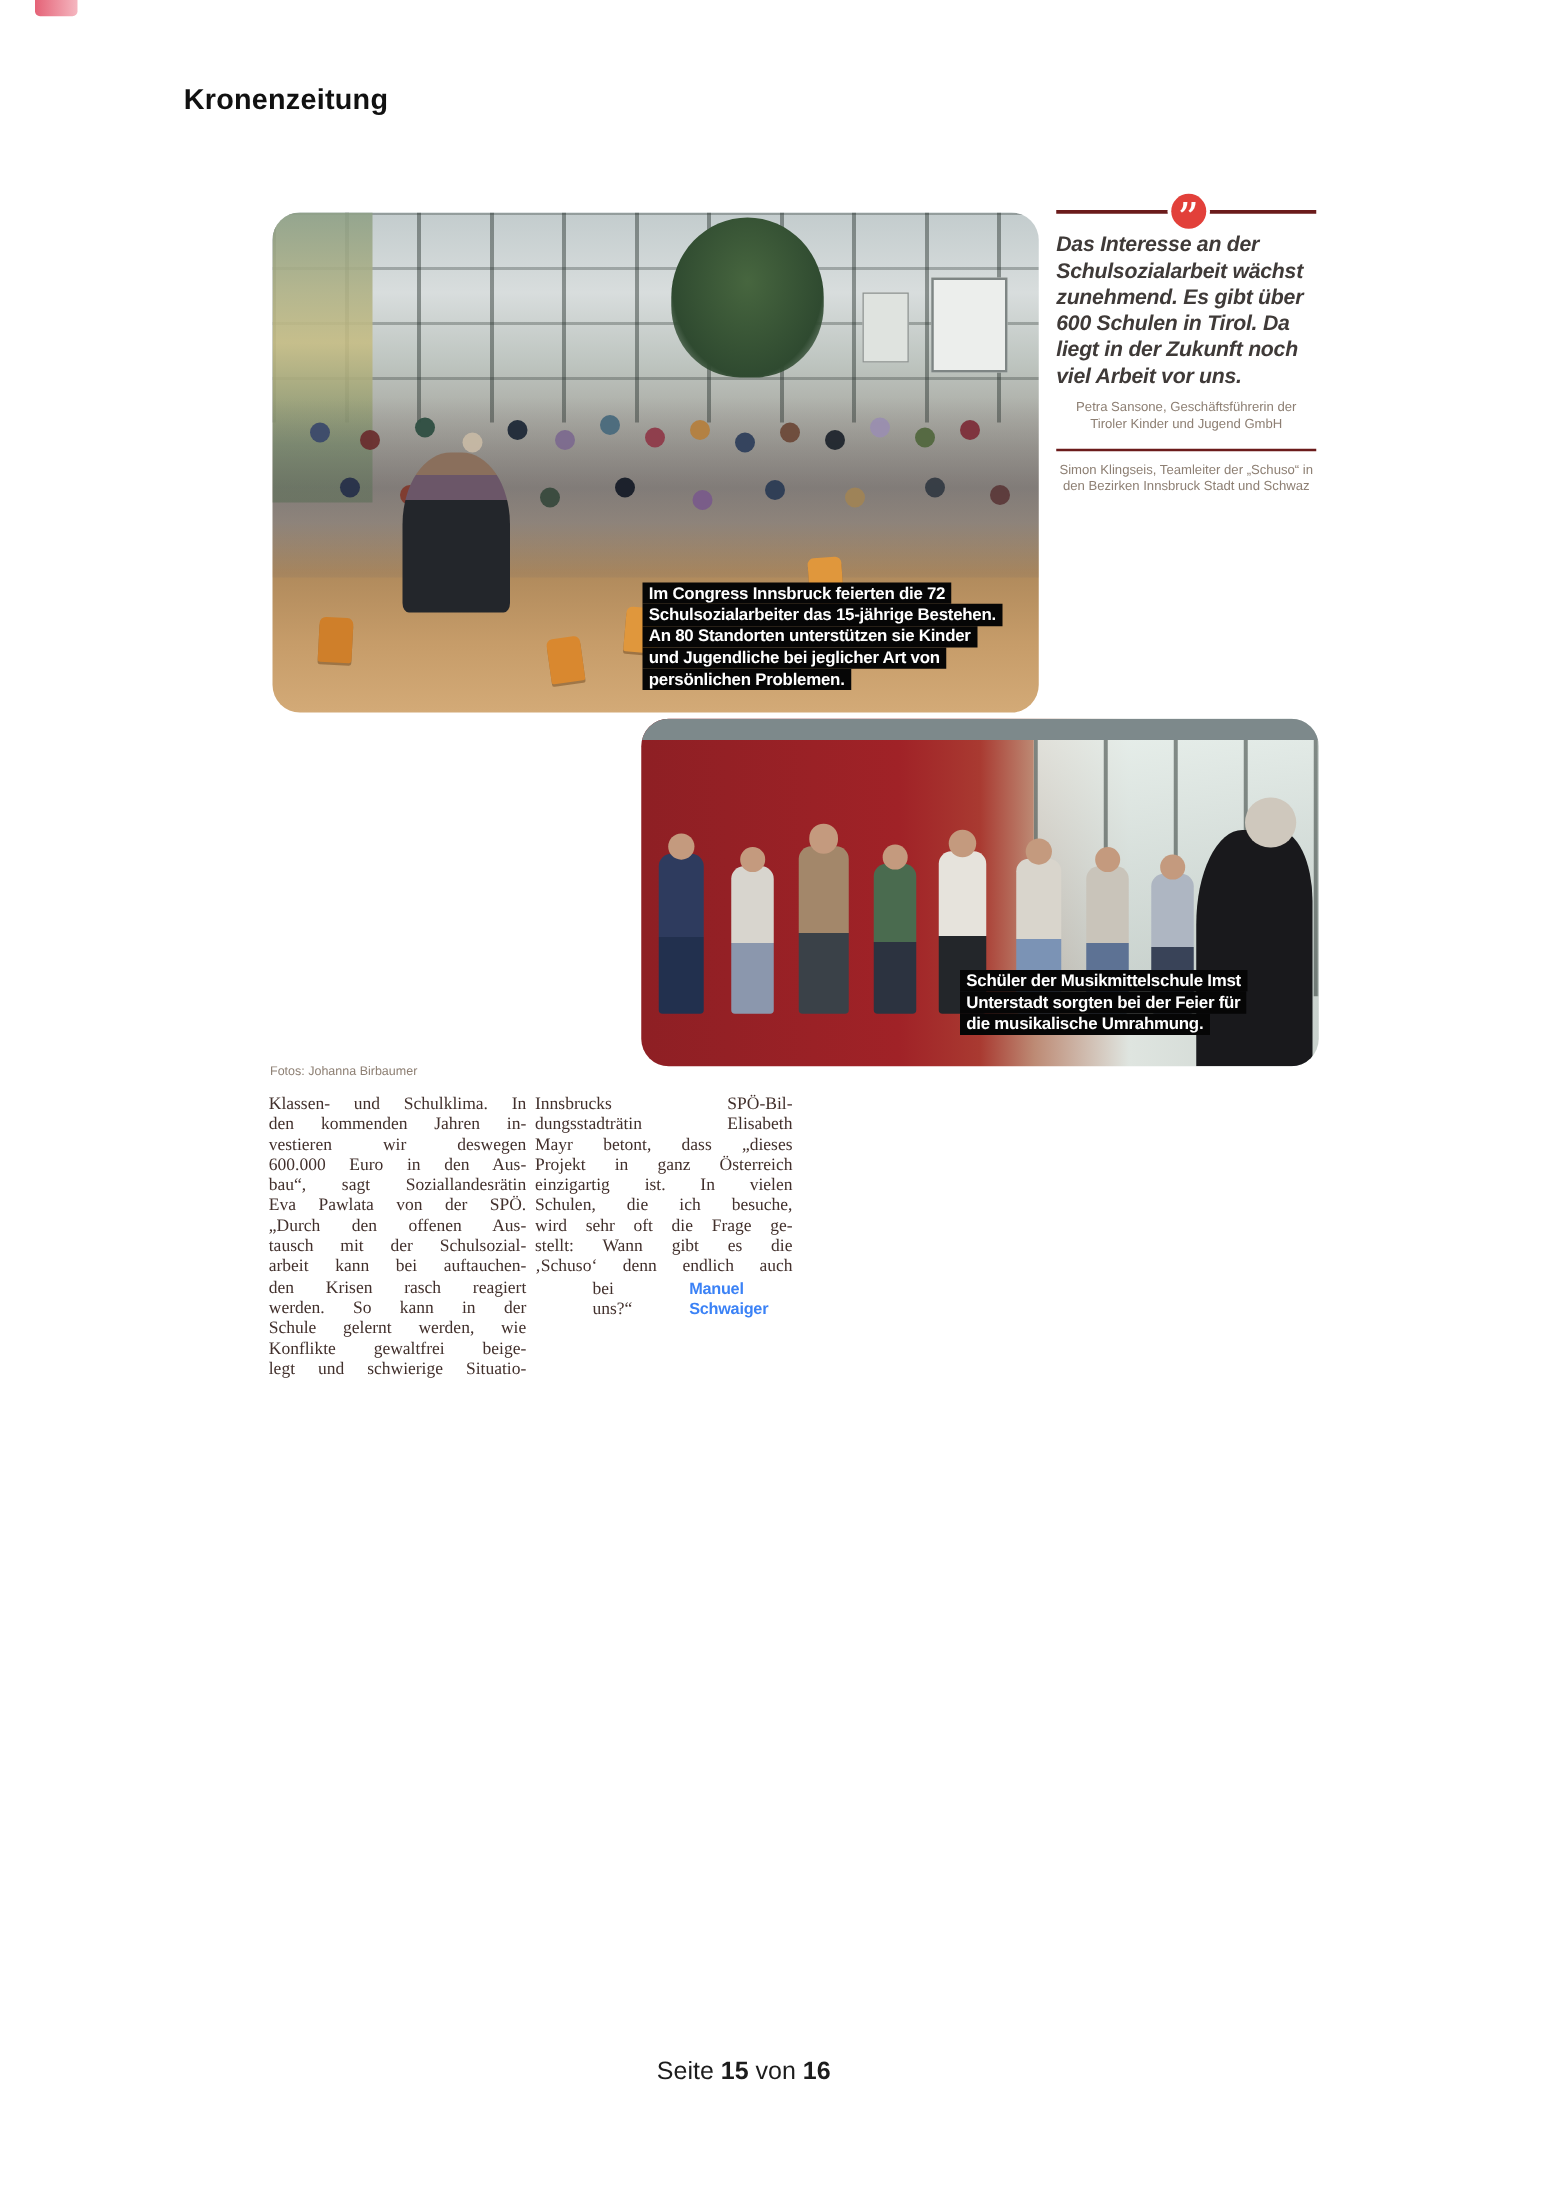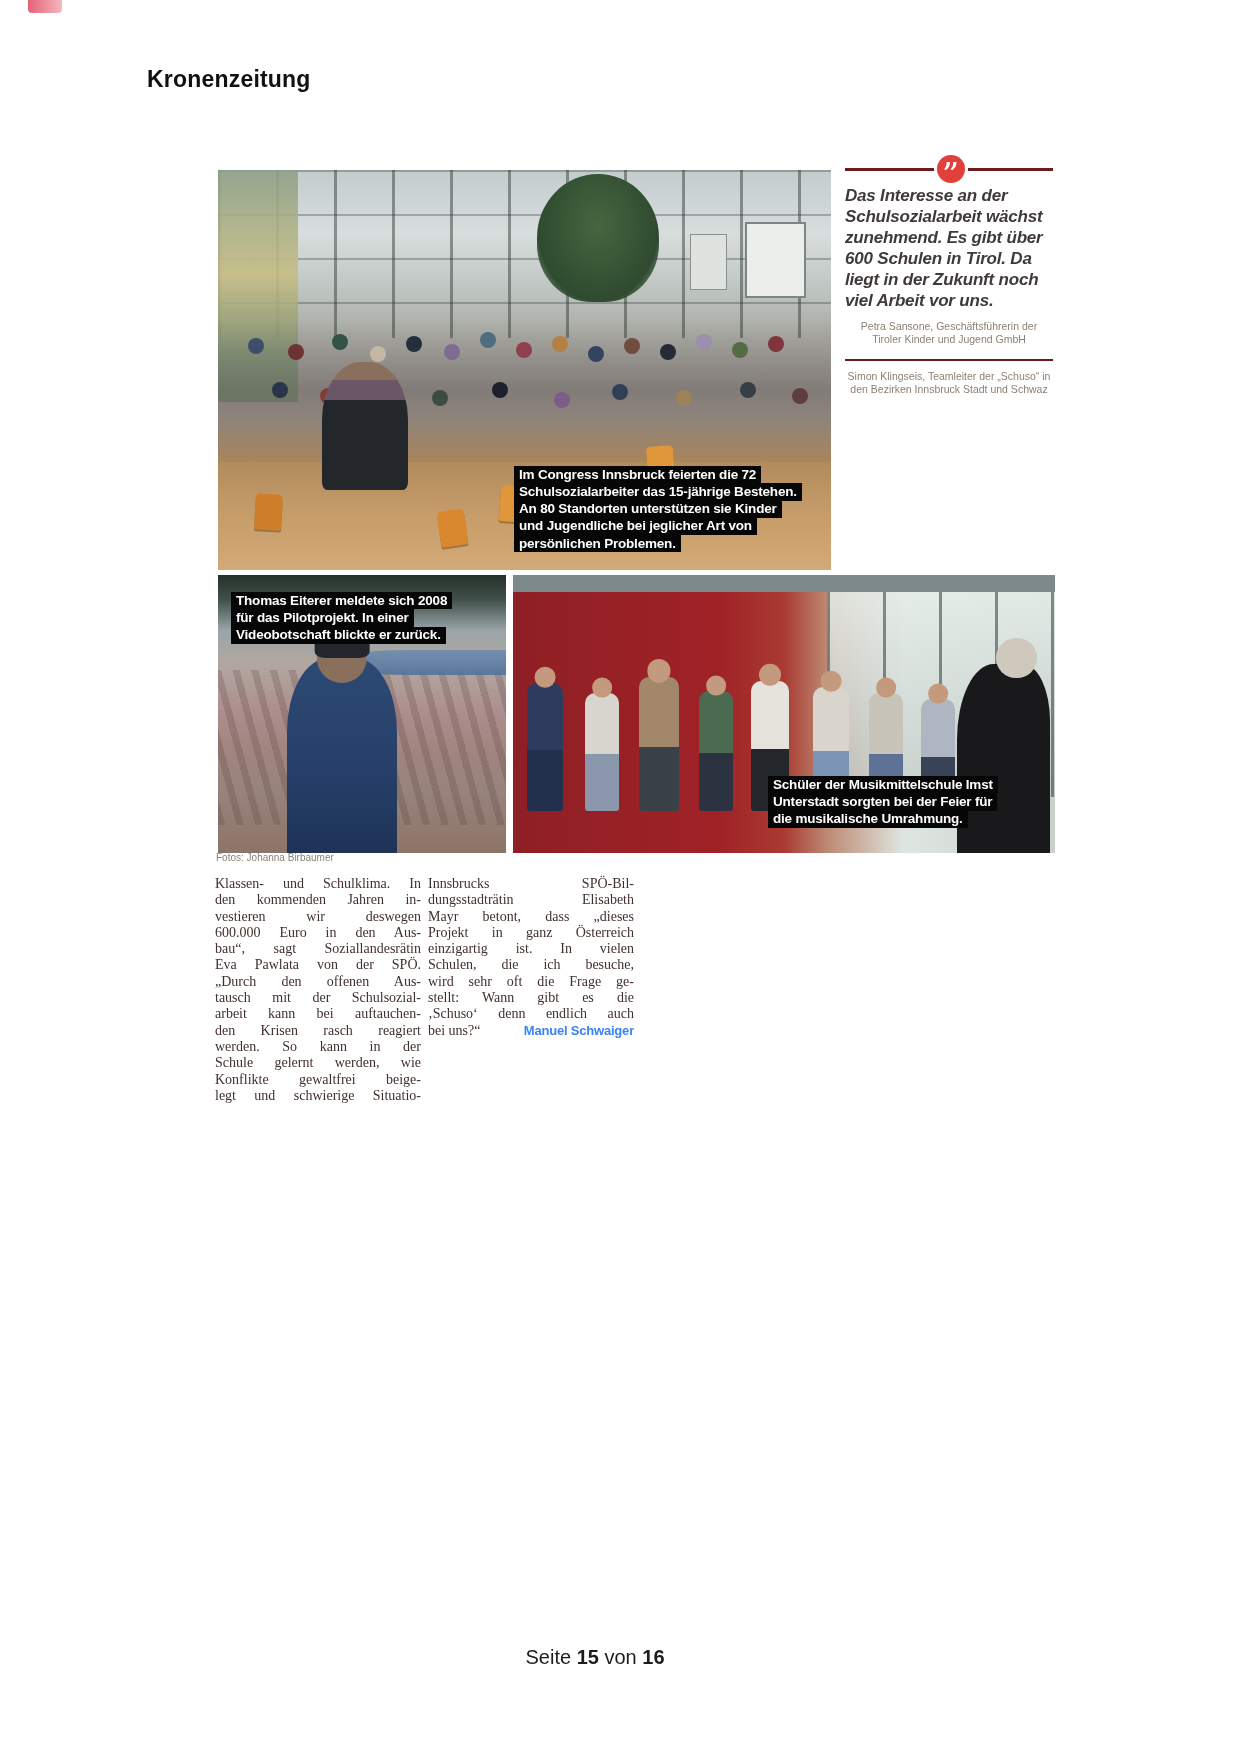--- a/index.html
+++ b/index.html
@@ -9,21 +9,21 @@
     font-family:"Liberation Sans", sans-serif; overflow:hidden;
   }
   
   .scan-mark { position:absolute; left:28px; top:0; width:34px; height:13px;
     background:linear-gradient(90deg,#e0475f,#f3aab5); border-radius:0 0 4px 4px; opacity:.85; }
 
   .masthead { position:absolute; left:147px; top:66px; font-size:23px; font-weight:bold;
     color:#111; letter-spacing:.2px; }
 
   
-  .photo { position:absolute; overflow:hidden; background:#999; }
+  .photo { position:absolute; overflow:hidden; background:#999;border-radius:22px; }
   .photo1 { left:218px; top:170px; width:613px; height:400px; }
   .photo2 { left:218px; top:575px; width:288px; height:278px; }
   .photo3 { left:513px; top:575px; width:542px; height:278px; }
 
   
   .photo1 { background:linear-gradient(180deg,#c3cccd 0%,#d8dddd 16%,#bec5c0 30%,#a9a9a2 42%,#938d86 55%,#9c9186 62%,#b08a5c 72%,#c69c69 86%,#d3aa77 100%); }
   .p1-glass { position:absolute; left:0; top:0; width:100%; height:42%;
     background:
       repeating-linear-gradient(90deg, rgba(38,48,44,.45) 0 3px, transparent 3px 58px),
       repeating-linear-gradient(180deg, rgba(38,48,44,.30) 0 2px, transparent 2px 44px); }
@@ -108,21 +108,21 @@
   .credit { position:absolute; left:216px; top:852px; font-size:10px; color:#8d7f73; }
 
   
   .col { position:absolute; top:876px; width:206px; font-family:"Liberation Serif", serif;
     font-size:14px; line-height:16.3px; color:#42302c; }
   .col1 { left:215px; }
   .col2 { left:428px; }
   .para > div { text-align:justify; text-align-last:justify; }
   .para.end > div:last-child { text-align-last:left; }
   .byline-row { display:flex; justify-content:space-between; align-items:baseline; }
-  .byline-row .closing { font-family:"Liberation Serif", serif; }
+  .byline-row .closing { font-family:"Liberation Serif", serif;margin-left:46px; }
   .byline-row .author { font-family:"Liberation Sans", sans-serif; font-weight:bold;
     font-size:13px; color:#3b82f6; letter-spacing:-.2px;padding-left:38px; }
 
   
   .footer { position:absolute; left:0; top:1646px; width:100%; text-align:center;
     font-size:20px; color:#1c1c1c; }
   .footer b { font-weight:bold; }
 </style>
 </head>
 <body>
@@ -165,30 +165,20 @@
         <div>Petra Sansone, Geschäftsführerin der</div>
         <div>Tiroler Kinder und Jugend GmbH</div>
       </div>
     <div class="qrule qrule2"></div>
     <div class="qattr">
         <div>Simon Klingseis, Teamleiter der „Schuso“ in</div>
         <div>den Bezirken Innsbruck Stadt und Schwaz</div>
       </div>
   </aside>
 
-  <div class="photo photo2">
-    <div class="p2-rocks"></div>
-    <div class="p2-water"></div>
-    <div class="p2-man"></div>
-    <div class="cap cap2">
-        <div>Thomas Eiterer meldete sich 2008</div>
-        <div>für das Pilotprojekt. In einer</div>
-        <div>Videobotschaft blickte er zurück.</div>
-      </div>
-  </div>
 
   <div class="photo photo3">
     <div class="p3-beam"></div>
     <div class="p3-win"></div>
     <div class="fig" style="left:14px;  --w:36px; --h:128px; --t:#2e3b5e; --b:#22304e;"></div>
     <div class="fig" style="left:72px;  --w:34px; --h:118px; --t:#d8d5ce; --b:#8b97ad;"></div>
     <div class="fig" style="left:126px; --w:40px; --h:134px; --t:#a3876a; --b:#3a4148;"></div>
     <div class="fig" style="left:186px; --w:34px; --h:120px; --t:#4a6b4f; --b:#2c3340;"></div>
     <div class="fig" style="left:238px; --w:38px; --h:130px; --t:#e6e3dc; --b:#23262a;"></div>
     <div class="fig" style="left:300px; --w:36px; --h:124px; --t:#d9d5cc; --b:#7b93b5;"></div>

